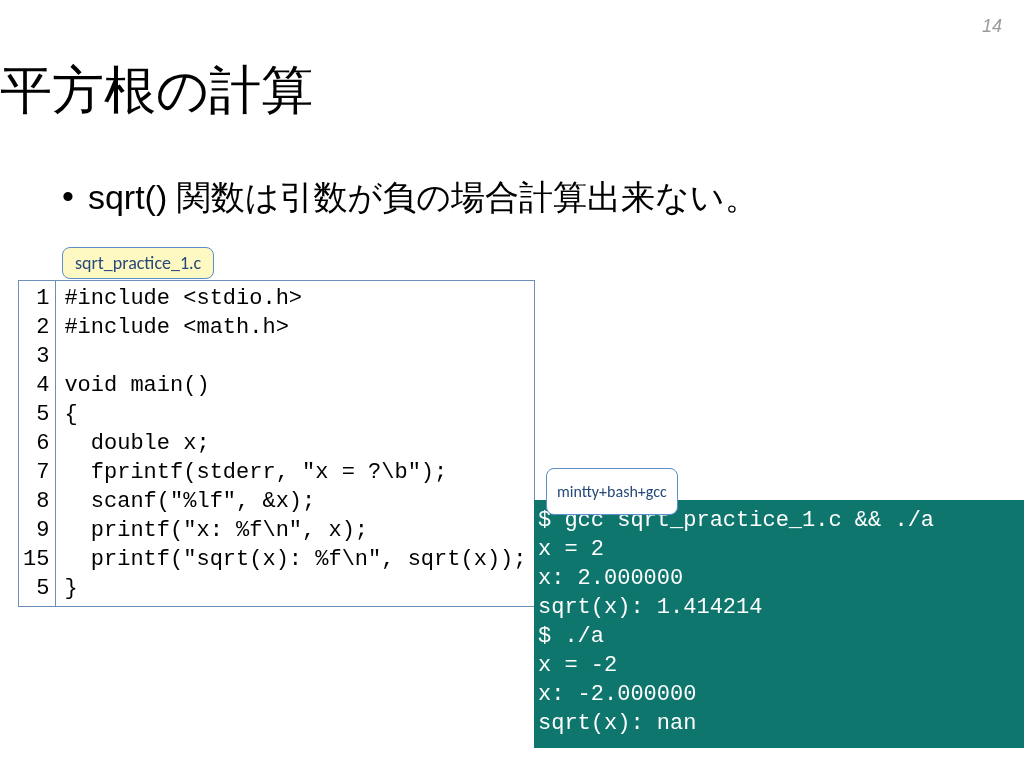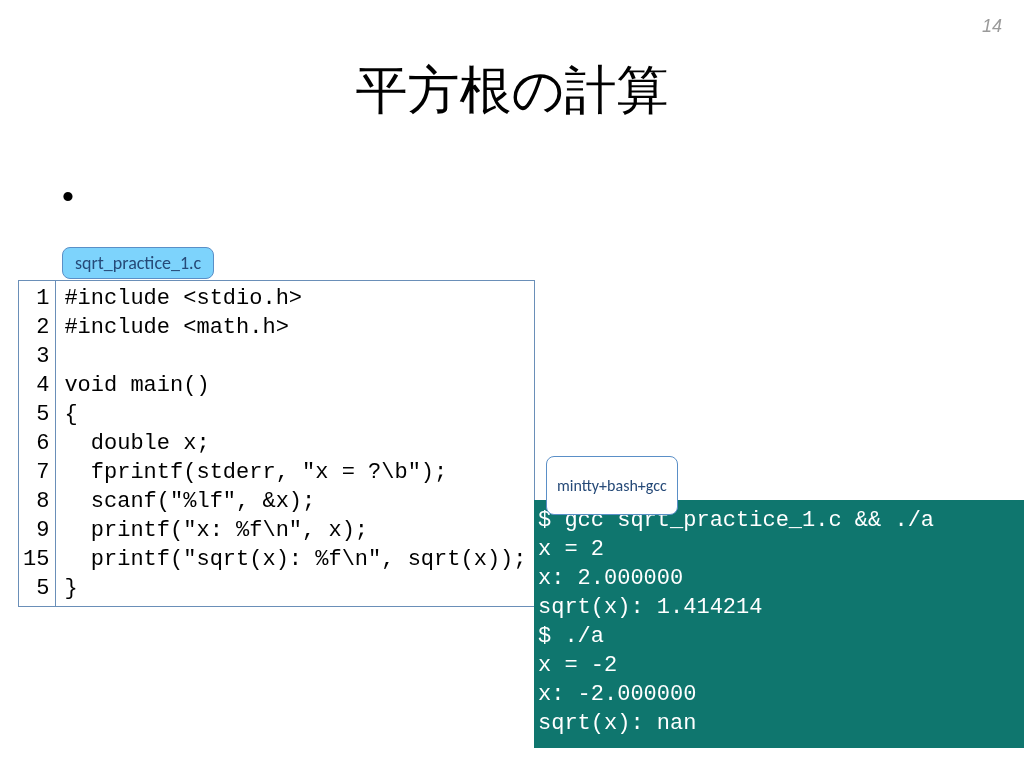--- a/index.html
+++ b/index.html
@@ -11,31 +11,31 @@
     color: #000;
     overflow: hidden;
   }
   .slide { position: relative; width: 1024px; height: 768px; }
   .page-num {
     position: absolute; top: 16px; right: 22px;
     color: #9a9a9a; font-size: 18px; font-style: italic;
   }
   .title {
     position: absolute; top: 56px; left: 0; right: 0;
-    text-align: center; font-size: 52px; font-weight: 400;
+    font-size: 52px; font-weight: 400;
   }
   .bullet-row {
     position: absolute; top: 175px; left: 62px; right: 30px;
     font-size: 34px; display: flex; align-items: flex-start; gap: 14px;
     line-height: 1.3;
   }
   .bullet-dot { font-size: 34px; line-height: 1.25; }
   .file-tab {
     position: absolute; top: 247px; left: 62px;
-    background: #7dd3fc; border: 1.5px solid #5a8fc7; border-radius: 8px;
+    background: #fef9c3; border: 1.5px solid #5a8fc7; border-radius: 8px;
     padding: 4px 12px; font-size: 18px; color: #264a78;
     font-family: Calibri, sans-serif;
   }
   .code-box {
     position: absolute; top: 280px; left: 18px;
     border: 1.5px solid #6a8fb8;
     font-family: Consolas, "Courier New", monospace;
     font-size: 22px; line-height: 1.32;
     background: #fff;
     display: flex;
@@ -46,23 +46,23 @@
     text-align: right;
     color: #000;
     min-width: 36px;
   }
   .gutter div { white-space: pre; }
   .code {
     padding: 3px 8px 3px 8px;
     white-space: pre;
   }
   .term-tab {
-    position: absolute; top: 456px; left: 546px;
+    position: absolute; top: 468px; left: 546px;
     background: #fff; border: 1.5px solid #5a8fc7; border-radius: 8px;
-    padding: 19px 10px; font-size: 16px; color: #264a78;
+    padding: 13px 10px; font-size: 16px; color: #264a78;
     font-family: Calibri, sans-serif;
     z-index: 2;
   }
   .terminal {
     position: absolute; top: 500px; left: 534px;
     background: #0f766e; color: #fff;
     font-family: Consolas, "Courier New", monospace;
     font-size: 22px; line-height: 1.32;
     padding: 6px 10px 10px 4px;
     white-space: pre;
@@ -73,20 +73,21 @@
 <body>
 
 <div class="slide">
 
   <div class="page-num">14</div>
 
   <div class="title">平方根の計算</div>
 
   <div class="bullet-row">
     <span class="bullet-dot">•</span>
+    <span>sqrt() 関数は引数が負の場合計算出来ない。</span>
   </div>
 
   <div class="file-tab">sqrt_practice_1.c</div>
 
   <div class="code-box">
     <div class="gutter">
       <div>1</div>
       <div>2</div>
       <div>3</div>
       <div>4</div>

